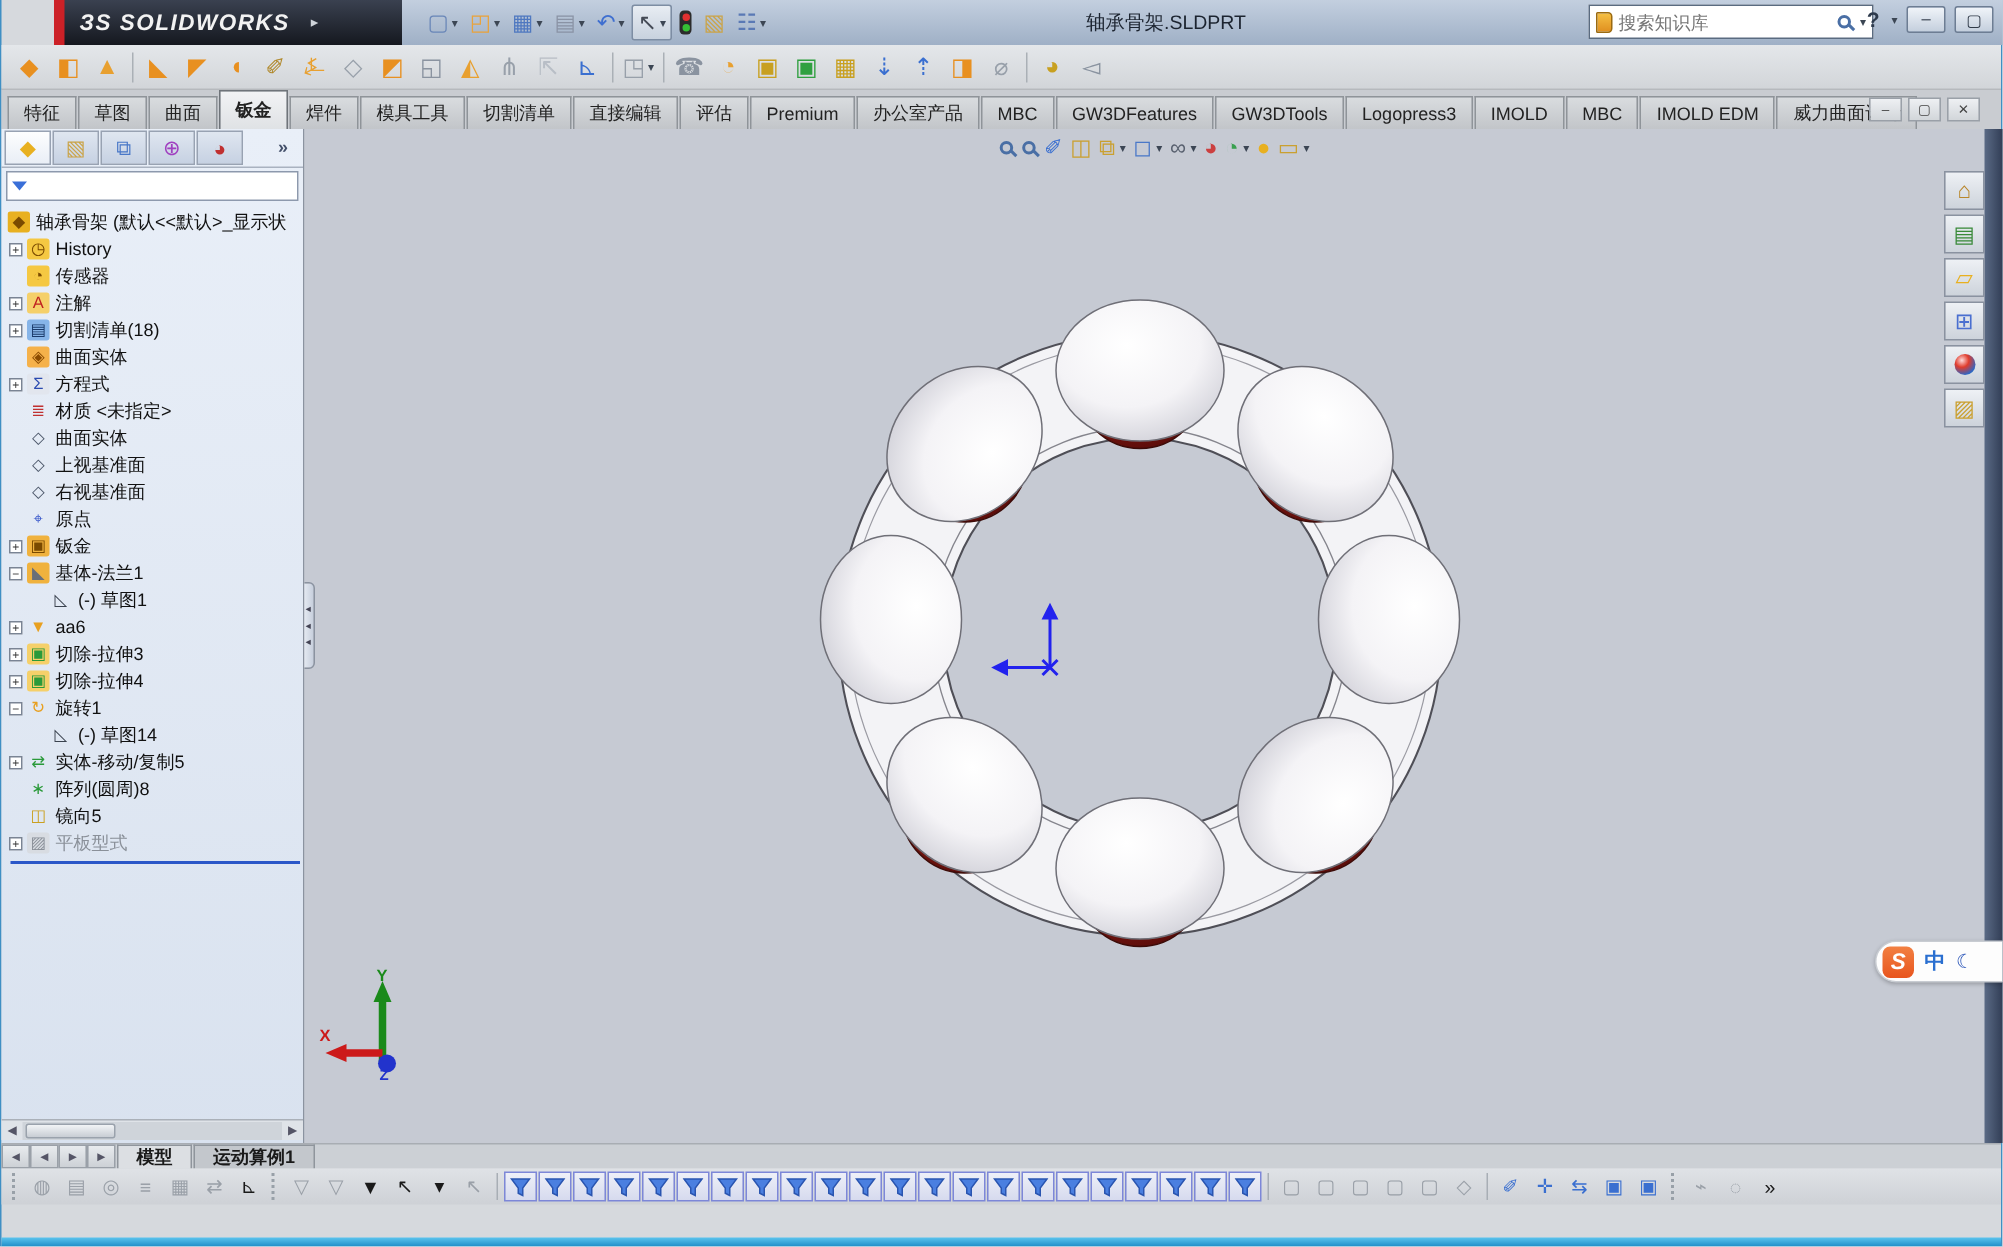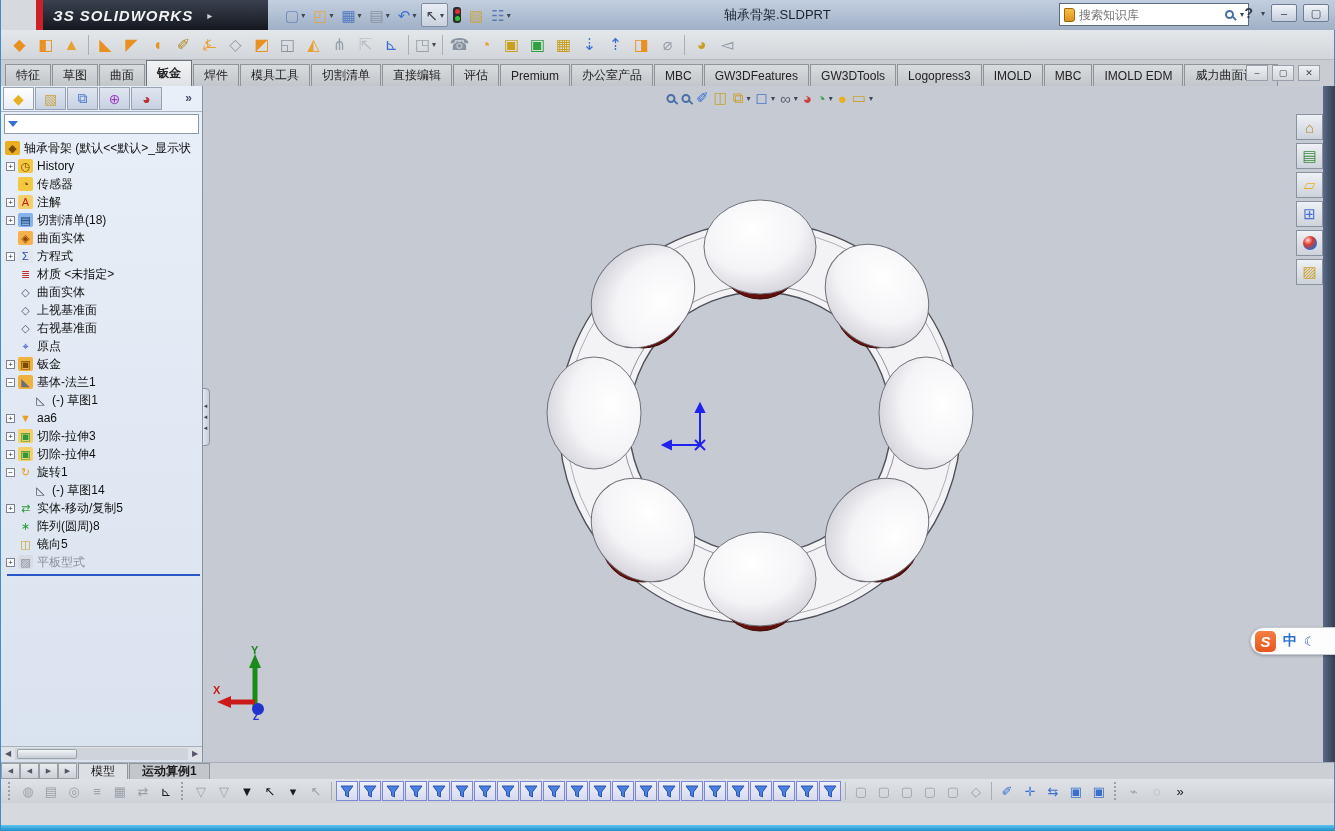--- a/index.html
+++ b/index.html
@@ -104,21 +104,21 @@
   .sogou-moon { color:#2a55b8; font-size:13px; }
   .splitter { position:absolute; left:-2px; top:302px; width:9px; height:58px; background:linear-gradient(90deg,#e8edf4,#c6cedc);
     border:1px solid #8b93a0; border-radius:0 4px 4px 0; display:flex; flex-direction:column; align-items:center; justify-content:center; gap:3px;
     font-size:7px; color:#445; }
 
   
   .bottomtabs { position:absolute; left:0; top:762px; width:100%; height:17px; background:#ccd0d5; border-top:1px solid #a8adb3; display:flex; align-items:stretch; }
   .navbtn { width:19px; border:1px solid #9aa0a8; background:linear-gradient(#e8ebee,#cdd1d6); font-size:7px; color:#556;
     display:flex; align-items:center; justify-content:center; }
   .mtab { padding:0 12px; display:flex; align-items:center; font-size:12px; border:1px solid #8f959c; border-bottom:none; background:#c3c7cc; margin-left:1px;font-weight:bold; }
-  .mtab.active { background:#dcdfe3; font-weight:normal;text-align:right; }
+  .mtab.active { background:#dcdfe3; font-weight:bold;text-align:right; }
 
   
   .filterbar { position:absolute; left:0; top:779px; width:100%; height:24px; background:linear-gradient(#dfe2e6,#ced1d6);
     display:flex; align-items:center; padding-left:4px; gap:1px; overflow:hidden; }
   .fgrip { width:5px; height:18px; border-left:2px dotted #98a0a8; margin:0 3px; }
   .fbtn { width:22px; height:20px; display:flex; align-items:center; justify-content:center; border:1px solid transparent; }
   .fbtn.framed { border-color:#7d87d8; background:linear-gradient(#eef0f8,#d6daee); }
   .fbtn .g { font-size:13px; }
   .fbtn.gray .g { color:#9aa0a8; }
   .fsep { width:1px; height:18px; background:#a8aeb5; margin:0 3px; }

